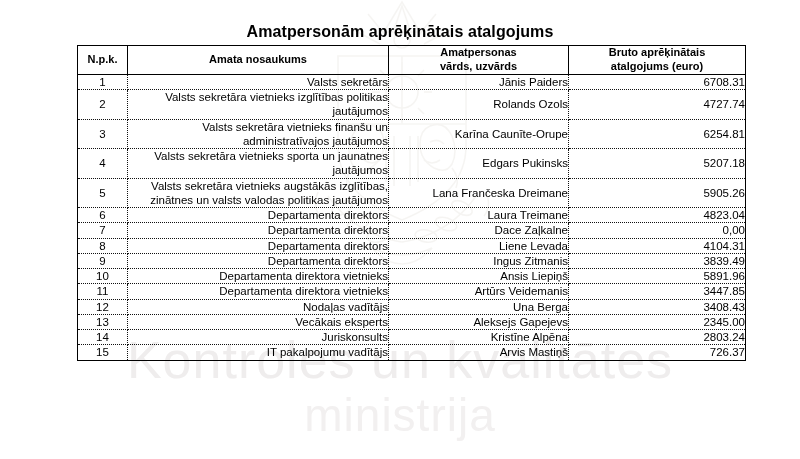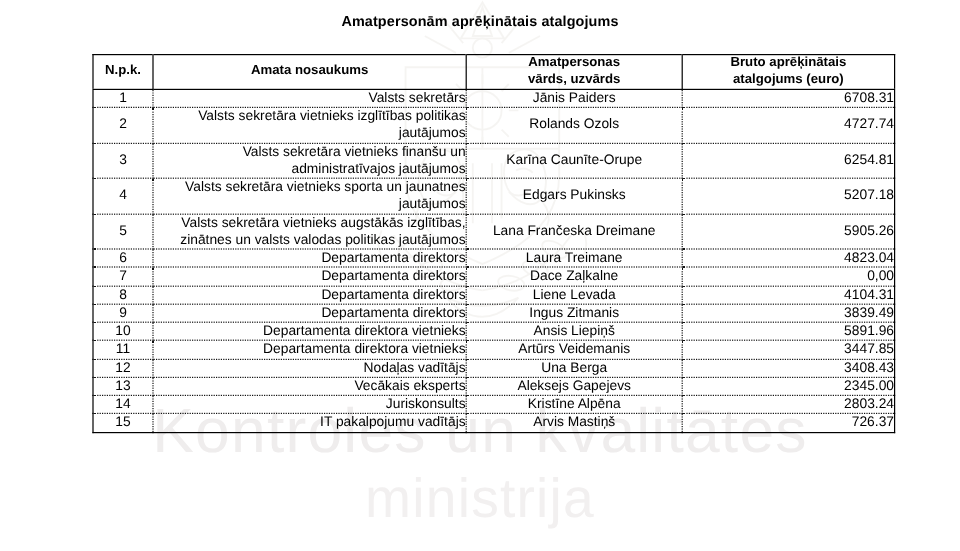--- a/index.html
+++ b/index.html
@@ -59,24 +59,24 @@
   }
 
   
   #page {
     position: relative;
     z-index: 1;
   }
 
   #doc-title {
     text-align: center;
-    font-size: 12px;
+    font-size: 16px;
     font-weight: bold;
     margin: 0;
-    padding-top: 11px;
+    padding-top: 23px;
     letter-spacing: 0.1px;
   }
 
   #salary-table {
     position: absolute;
     left: 77px;
     top: 45px;
     width: 668px;
     border-collapse: collapse;
     table-layout: fixed;
@@ -117,21 +117,21 @@
     text-align: center;
     font-size: 11.5px;
     padding: 1px 0 2px 0;
   }
   td.col-pos {
     text-align: right;
     font-size: 11.5px;
     padding: 1px 3px 2px 5px;
   }
   td.col-name {
-    text-align: center;
+    text-align: right;
     font-size: 11.5px;
     padding: 1px 3px 2px 3px;
   }
   td.col-amount {
     text-align: right;
     font-size: 11.5px;
     padding: 1px 3px 2px 3px;
   }
 
   .cw1 { width: 50px; }

